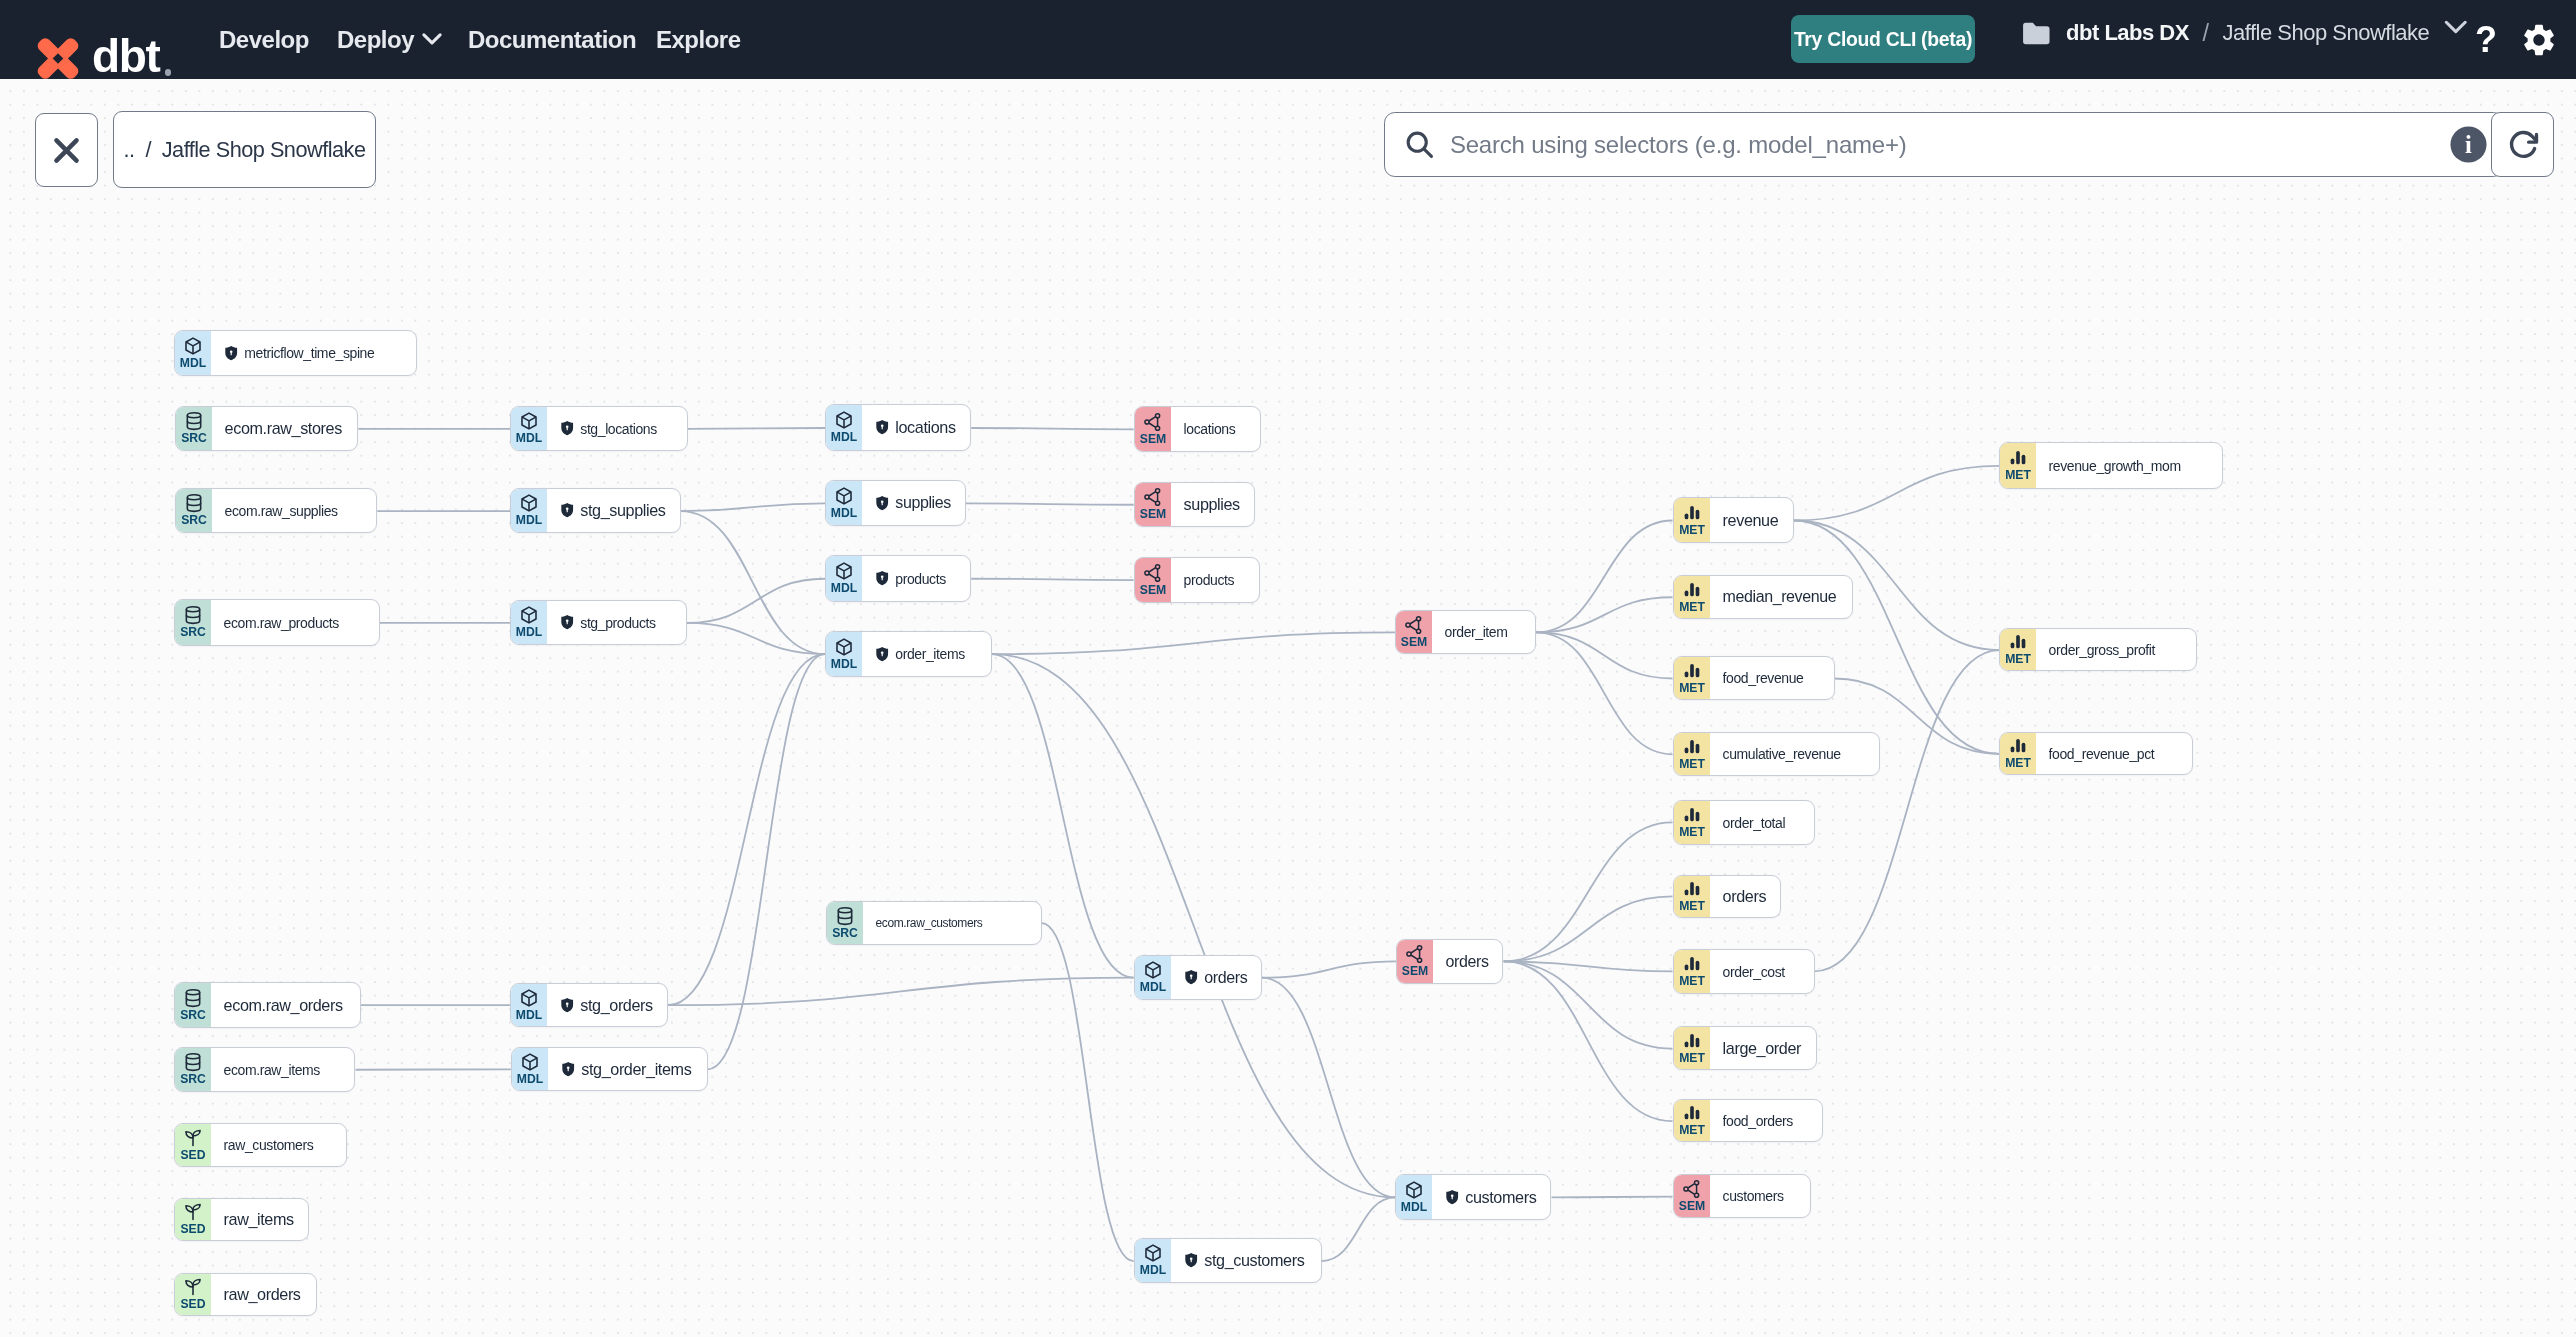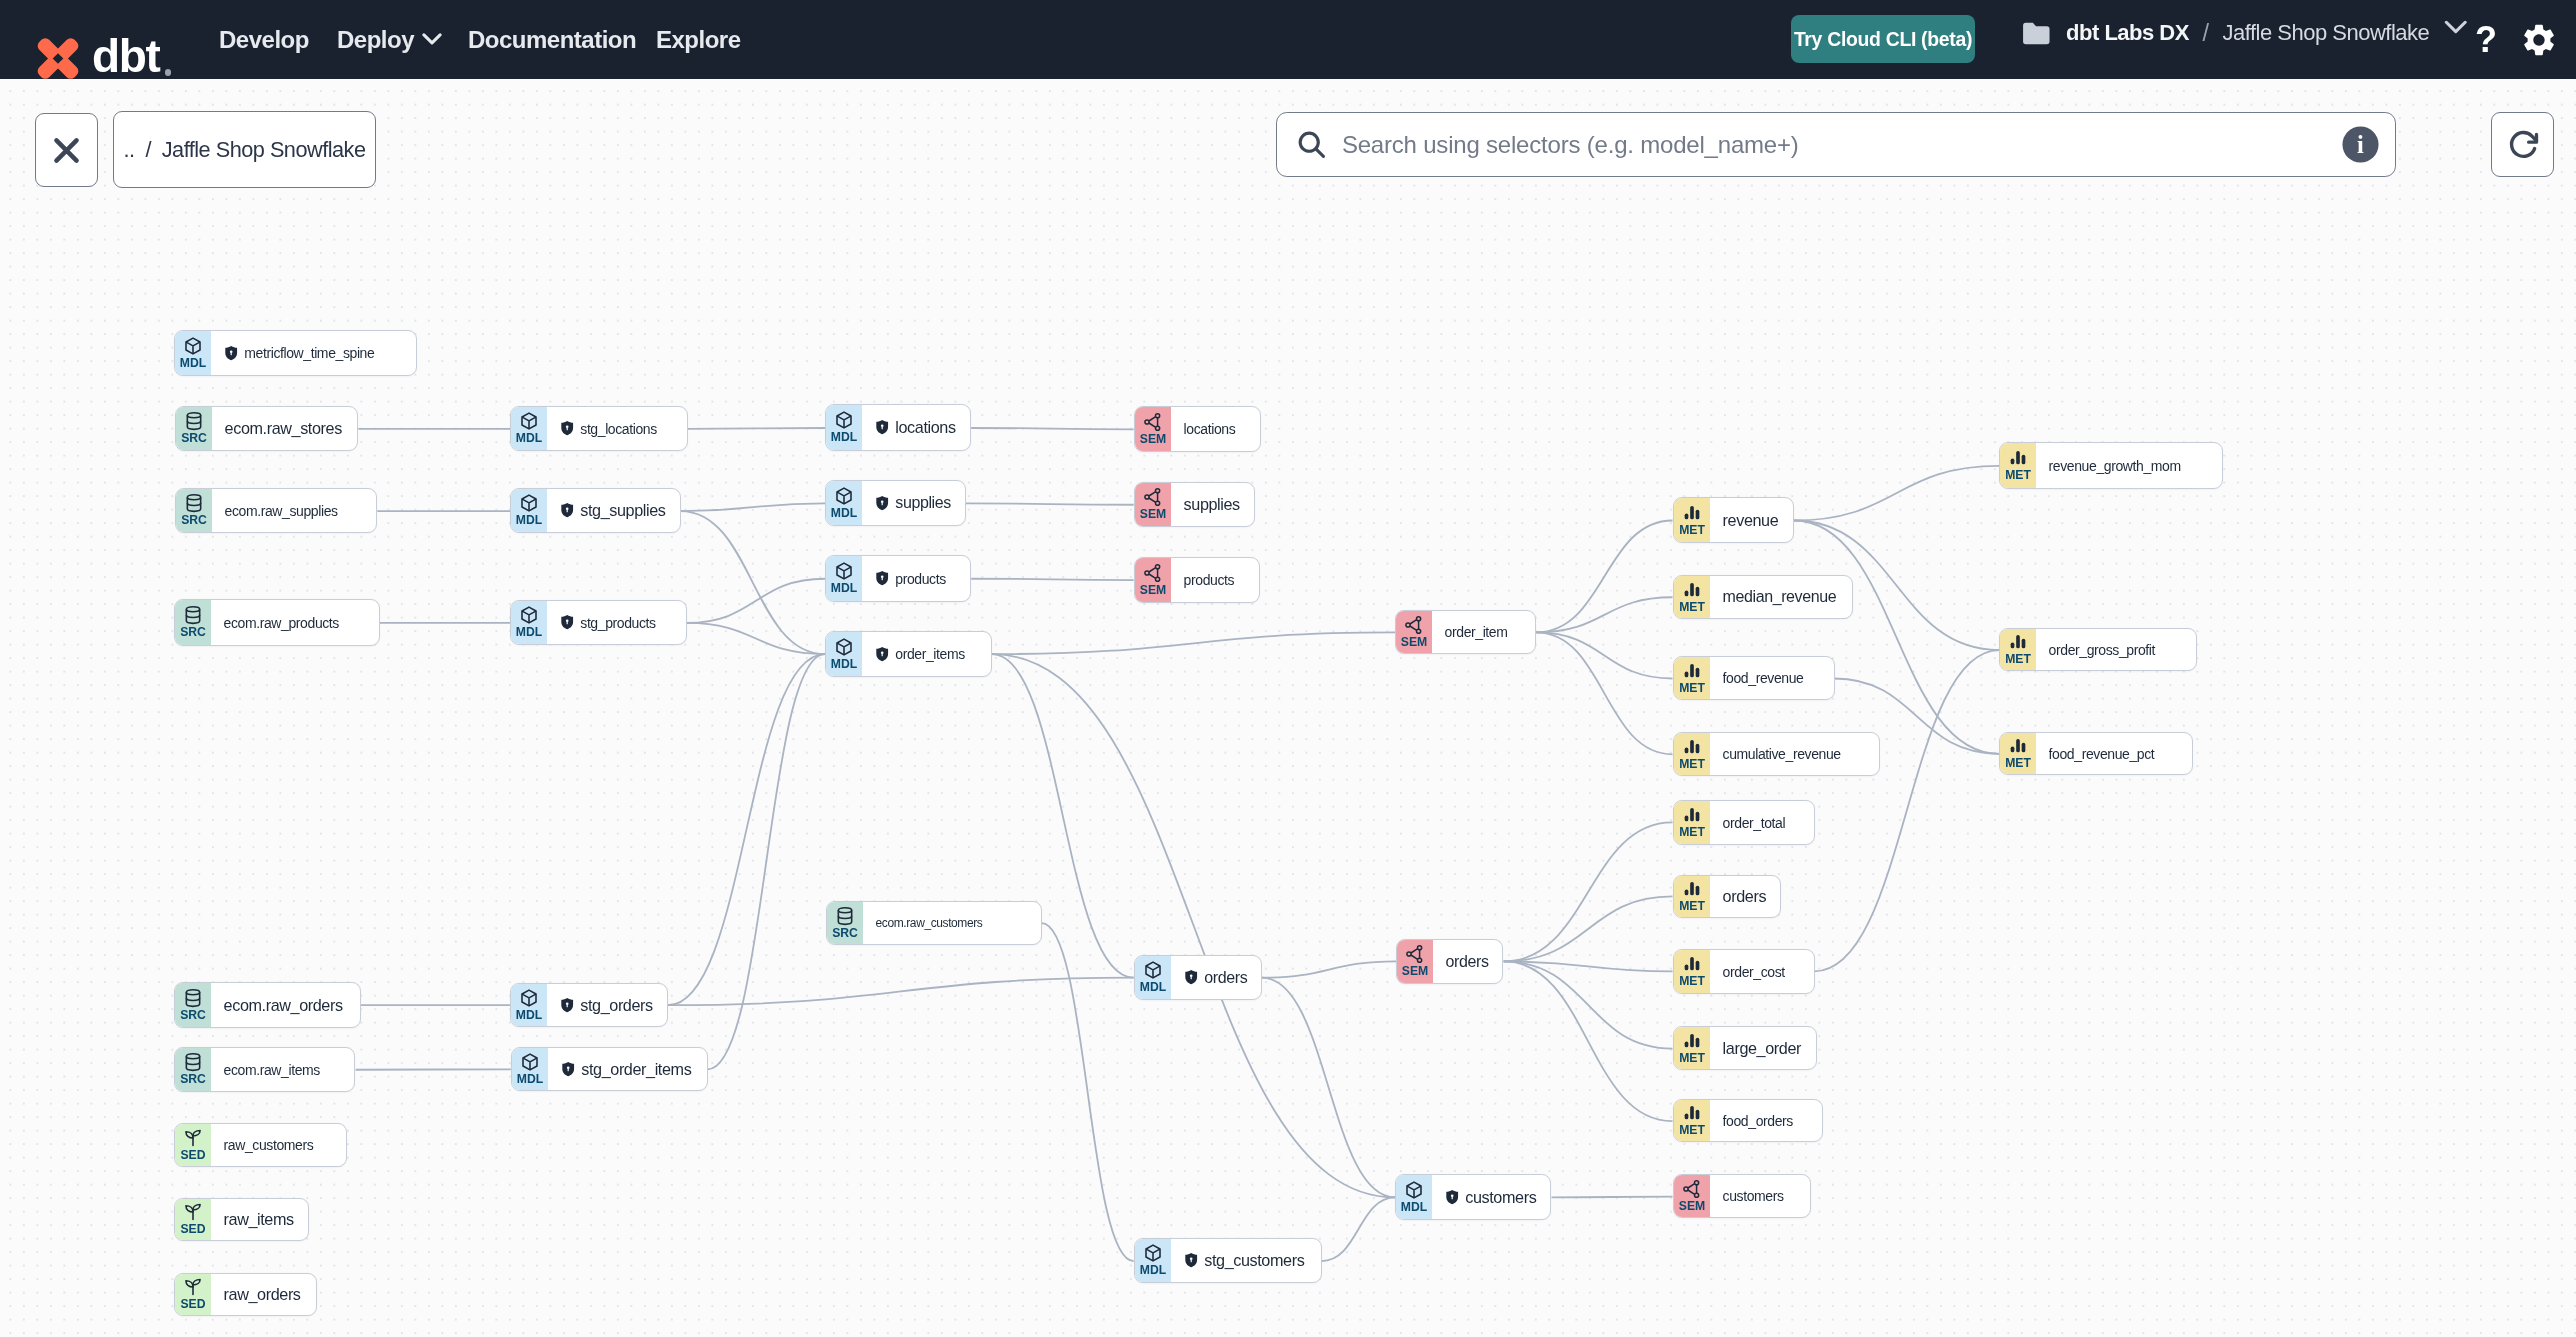--- a/index.html
+++ b/index.html
@@ -16,21 +16,21 @@
   .acct-name { font-size:22px; font-weight:700; color:#f4f5f7; letter-spacing:-0.5px; white-space:nowrap; }
   .acct-sep { font-size:23.5px; color:#9aa2b1; margin:0 13.5px; font-weight:400; }
   .proj-name { font-size:22px; font-weight:400; color:#d6dae1; letter-spacing:-0.5px; white-space:nowrap; }
   .help-q { position:absolute; left:2475px; top:0; height:79px; display:flex; align-items:center; color:#fff; font-size:36px; font-weight:700; cursor:pointer; }
 
   
   .btn-box { position:absolute; background:#fff; border:1.8px solid #707a88; border-radius:9px; display:flex; align-items:center; justify-content:center; cursor:pointer; z-index:20; }
   .close-btn { left:35px; top:113px; width:63px; height:74px; }
   .crumb-box { position:absolute; left:113px; top:111px; width:263px; height:77px; background:#fff; border:1.8px solid #707a88; border-radius:9px; display:flex; align-items:center; justify-content:center; gap:10.8px; z-index:20; cursor:pointer; }
   .crumb-box span { font-size:21.7px; color:#2b3648; letter-spacing:-0.5px; white-space:nowrap; }
-  .searchwrap { position:absolute; left:1276px; top:112px; width:1120px; height:65px; background:#fff; border:1.8px solid #707a88; border-radius:10.8px; display:flex; align-items:center; padding:0 16.2px 0 18px; z-index:20; }
+  .searchwrap { position:absolute; left:1384px; top:112px; width:1120px; height:65px; background:#fff; border:1.8px solid #707a88; border-radius:10.8px; display:flex; align-items:center; padding:0 16.2px 0 18px; z-index:20; }
   .searchwrap input { flex:1; border:none; outline:none; font-size:24px; font-family:inherit; color:#2b3648; margin-left:14.4px; letter-spacing:-0.2px; background:transparent; }
   .searchwrap input::placeholder { color:#737b89; opacity:1; }
   .refresh-btn { left:2491px; top:112px; width:63px; height:65px; }
 
   
   .canvas { position:absolute; left:0; top:79px; width:2576px; height:1258px;
     background-color:#fbfbfc;
     background-image:radial-gradient(circle, #e2e4e8 1.2px, transparent 1.4px);
     background-size:13.5px 13.5px; background-position:3.6px 5.4px; z-index:1; }
   #edges { position:absolute; left:0; top:0; width:2576px; height:1338px; z-index:2; pointer-events:none; }

